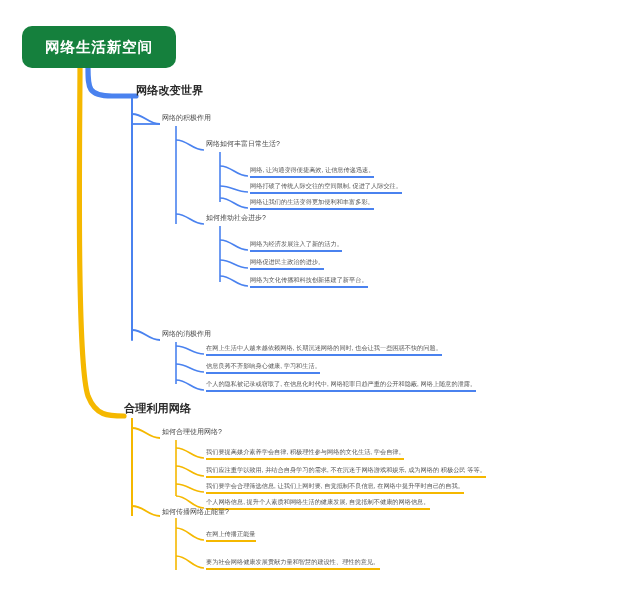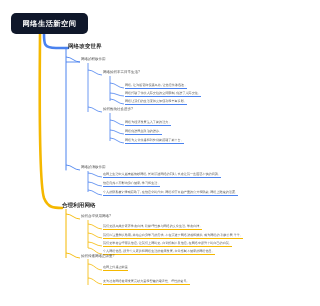--- a/index.html
+++ b/index.html
@@ -6,21 +6,21 @@
   body{
     width:300px;height:306px;background:#ffffff;overflow:hidden;
     font-family:"Liberation Sans","DejaVu Sans",sans-serif;
     -webkit-font-smoothing:antialiased;
   }
   #map{position:relative;width:300px;height:306px;}
   svg.lines{position:absolute;left:0;top:0;width:300px;height:306px;pointer-events:none;}
 
   .root{
     position:absolute;left:11px;top:13px;width:77px;height:21px;
-    background:#0f172a;border-radius:5px;
+    background:#15803d;border-radius:5px;
     display:flex;align-items:center;justify-content:center;
     color:#ffffff;font-size:7.3px;font-weight:bold;letter-spacing:.4px;
     box-sizing:border-box;
   }
 
   .node{position:absolute;white-space:nowrap;}
   .node .txt{display:block;line-height:1.05;}
 
   
   .b1{font-size:5.6px;font-weight:bold;color:#2b2b2b;}

